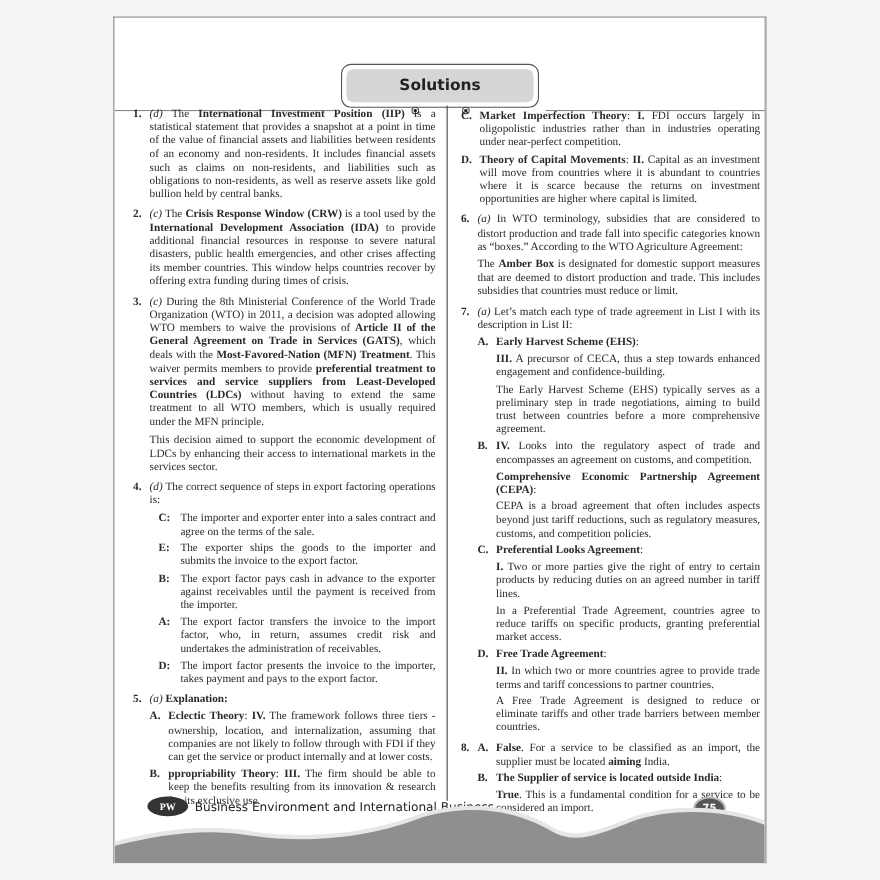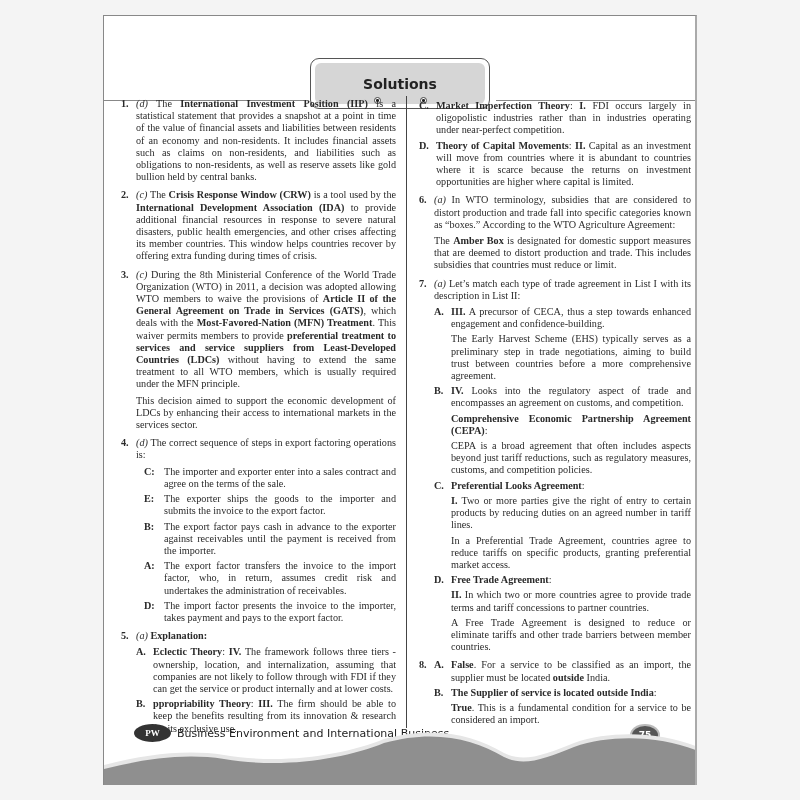--- a/index.html
+++ b/index.html
@@ -1,20 +1,20 @@
 <!DOCTYPE html>
 <html><head>
 <meta charset="utf-8">
 <style>
   html,body{margin:0;padding:0;}
   body{width:800px;height:800px;background:#f4f4f4;position:relative;overflow:hidden;
        font-family:"Liberation Serif","DejaVu Serif",serif;color:#2a2a2a;}
   .page{position:absolute;left:103px;top:15px;width:594px;height:770px;background:#fff;
         border-top:1px solid #888;border-left:1px solid #888;border-right:2px solid #aaa;box-sizing:border-box;overflow:hidden;}
-  .title-box{position:absolute;left:206px;top:42px;width:180px;height:51px;box-sizing:border-box;
+  .title-box{position:absolute;left:206px;top:42px;width:180px;height:40px;box-sizing:border-box;
              border:1.5px solid #555;border-radius:9px;background:#fff;}
   .title-inner{position:absolute;left:4px;top:4px;right:4px;bottom:4px;border-radius:6px;background:#d6d6d6;
                display:flex;align-items:center;justify-content:center;}
   .title-text{font-family:"DejaVu Sans","Liberation Sans",sans-serif;font-weight:bold;font-size:14px;color:#222;}
   .dot{position:absolute;width:7px;height:7px;border:1.5px solid #444;border-radius:50%;background:#fff;box-sizing:border-box;}
   .dot::after{content:"";position:absolute;left:1px;top:1px;width:2.5px;height:2.5px;border-radius:50%;background:#222;}
   .tline{position:absolute;height:1px;background:#888;}
   .divider{position:absolute;left:302px;top:80px;width:1px;height:632px;background:#444;}
   .col{position:absolute;top:82px;font-size:10.2px;line-height:12.2px;text-align:justify;}
   .col.left{left:17px;width:275px;}
@@ -112,20 +112,21 @@
       <span class="qn">6.</span>
       <p><i>(a)</i><span> In WTO terminology, subsidies that are considered to distort production and trade fall into specific categories known as “boxes.” According to the WTO Agriculture Agreement:</span></p>
       <p><span>The </span><b>Amber Box</b><span> is designated for domestic support measures that are deemed to distort production and trade. This includes subsidies that countries must reduce or limit.</span></p>
     </div>
 
     <div class="q">
       <span class="qn">7.</span>
       <p><i>(a)</i><span> Let’s match each type of trade agreement in List I with its description in List II:</span></p>
       <div class="sub">
           <span class="sl">A.</span>
+          <p><b>Early Harvest Scheme (EHS)</b>:</p>
           <p><b>III.</b><span> A precursor of CECA, thus a step towards enhanced engagement and confidence-building.</span></p>
           <p>The Early Harvest Scheme (EHS) typically serves as a preliminary step in trade negotiations, aiming to build trust between countries before a more comprehensive agreement.</p>
         </div>
       <div class="sub">
           <span class="sl">B.</span>
           <p><b>IV.</b><span> Looks into the regulatory aspect of trade and encompasses an agreement on customs, and competition.</span></p>
           <p><b>Comprehensive Economic Partnership Agreement (CEPA)</b>:</p>
           <p>CEPA is a broad agreement that often includes aspects beyond just tariff reductions, such as regulatory measures, customs, and competition policies.</p>
         </div>
       <div class="sub">
@@ -139,21 +140,21 @@
           <p><b>Free Trade Agreement</b>:</p>
           <p><b>II.</b><span> In which two or more countries agree to provide trade terms and tariff concessions to partner countries.</span></p>
           <p>A Free Trade Agreement is designed to reduce or eliminate tariffs and other trade barriers between member countries.</p>
         </div>
     </div>
 
     <div class="q">
       <span class="qn">8.</span>
       <div class="sub">
           <span class="sl">A.</span>
-          <p><b>False</b><span>. For a service to be classified as an import, the supplier must be located </span><b>outside</b><span> India.</span></p>
+          <p><b>False</b><span>. For a service to be classified as an import, the supplier must be located </span><b>aiming</b><span> India.</span></p>
         </div>
       <div class="sub">
           <span class="sl">B.</span>
           <p><b>The Supplier of service is located outside India</b>:</p>
           <p><b>True</b><span>. This is a fundamental condition for a service to be considered an import.</span></p>
         </div>
     </div>
   </div>
 
   <div class="footer">

